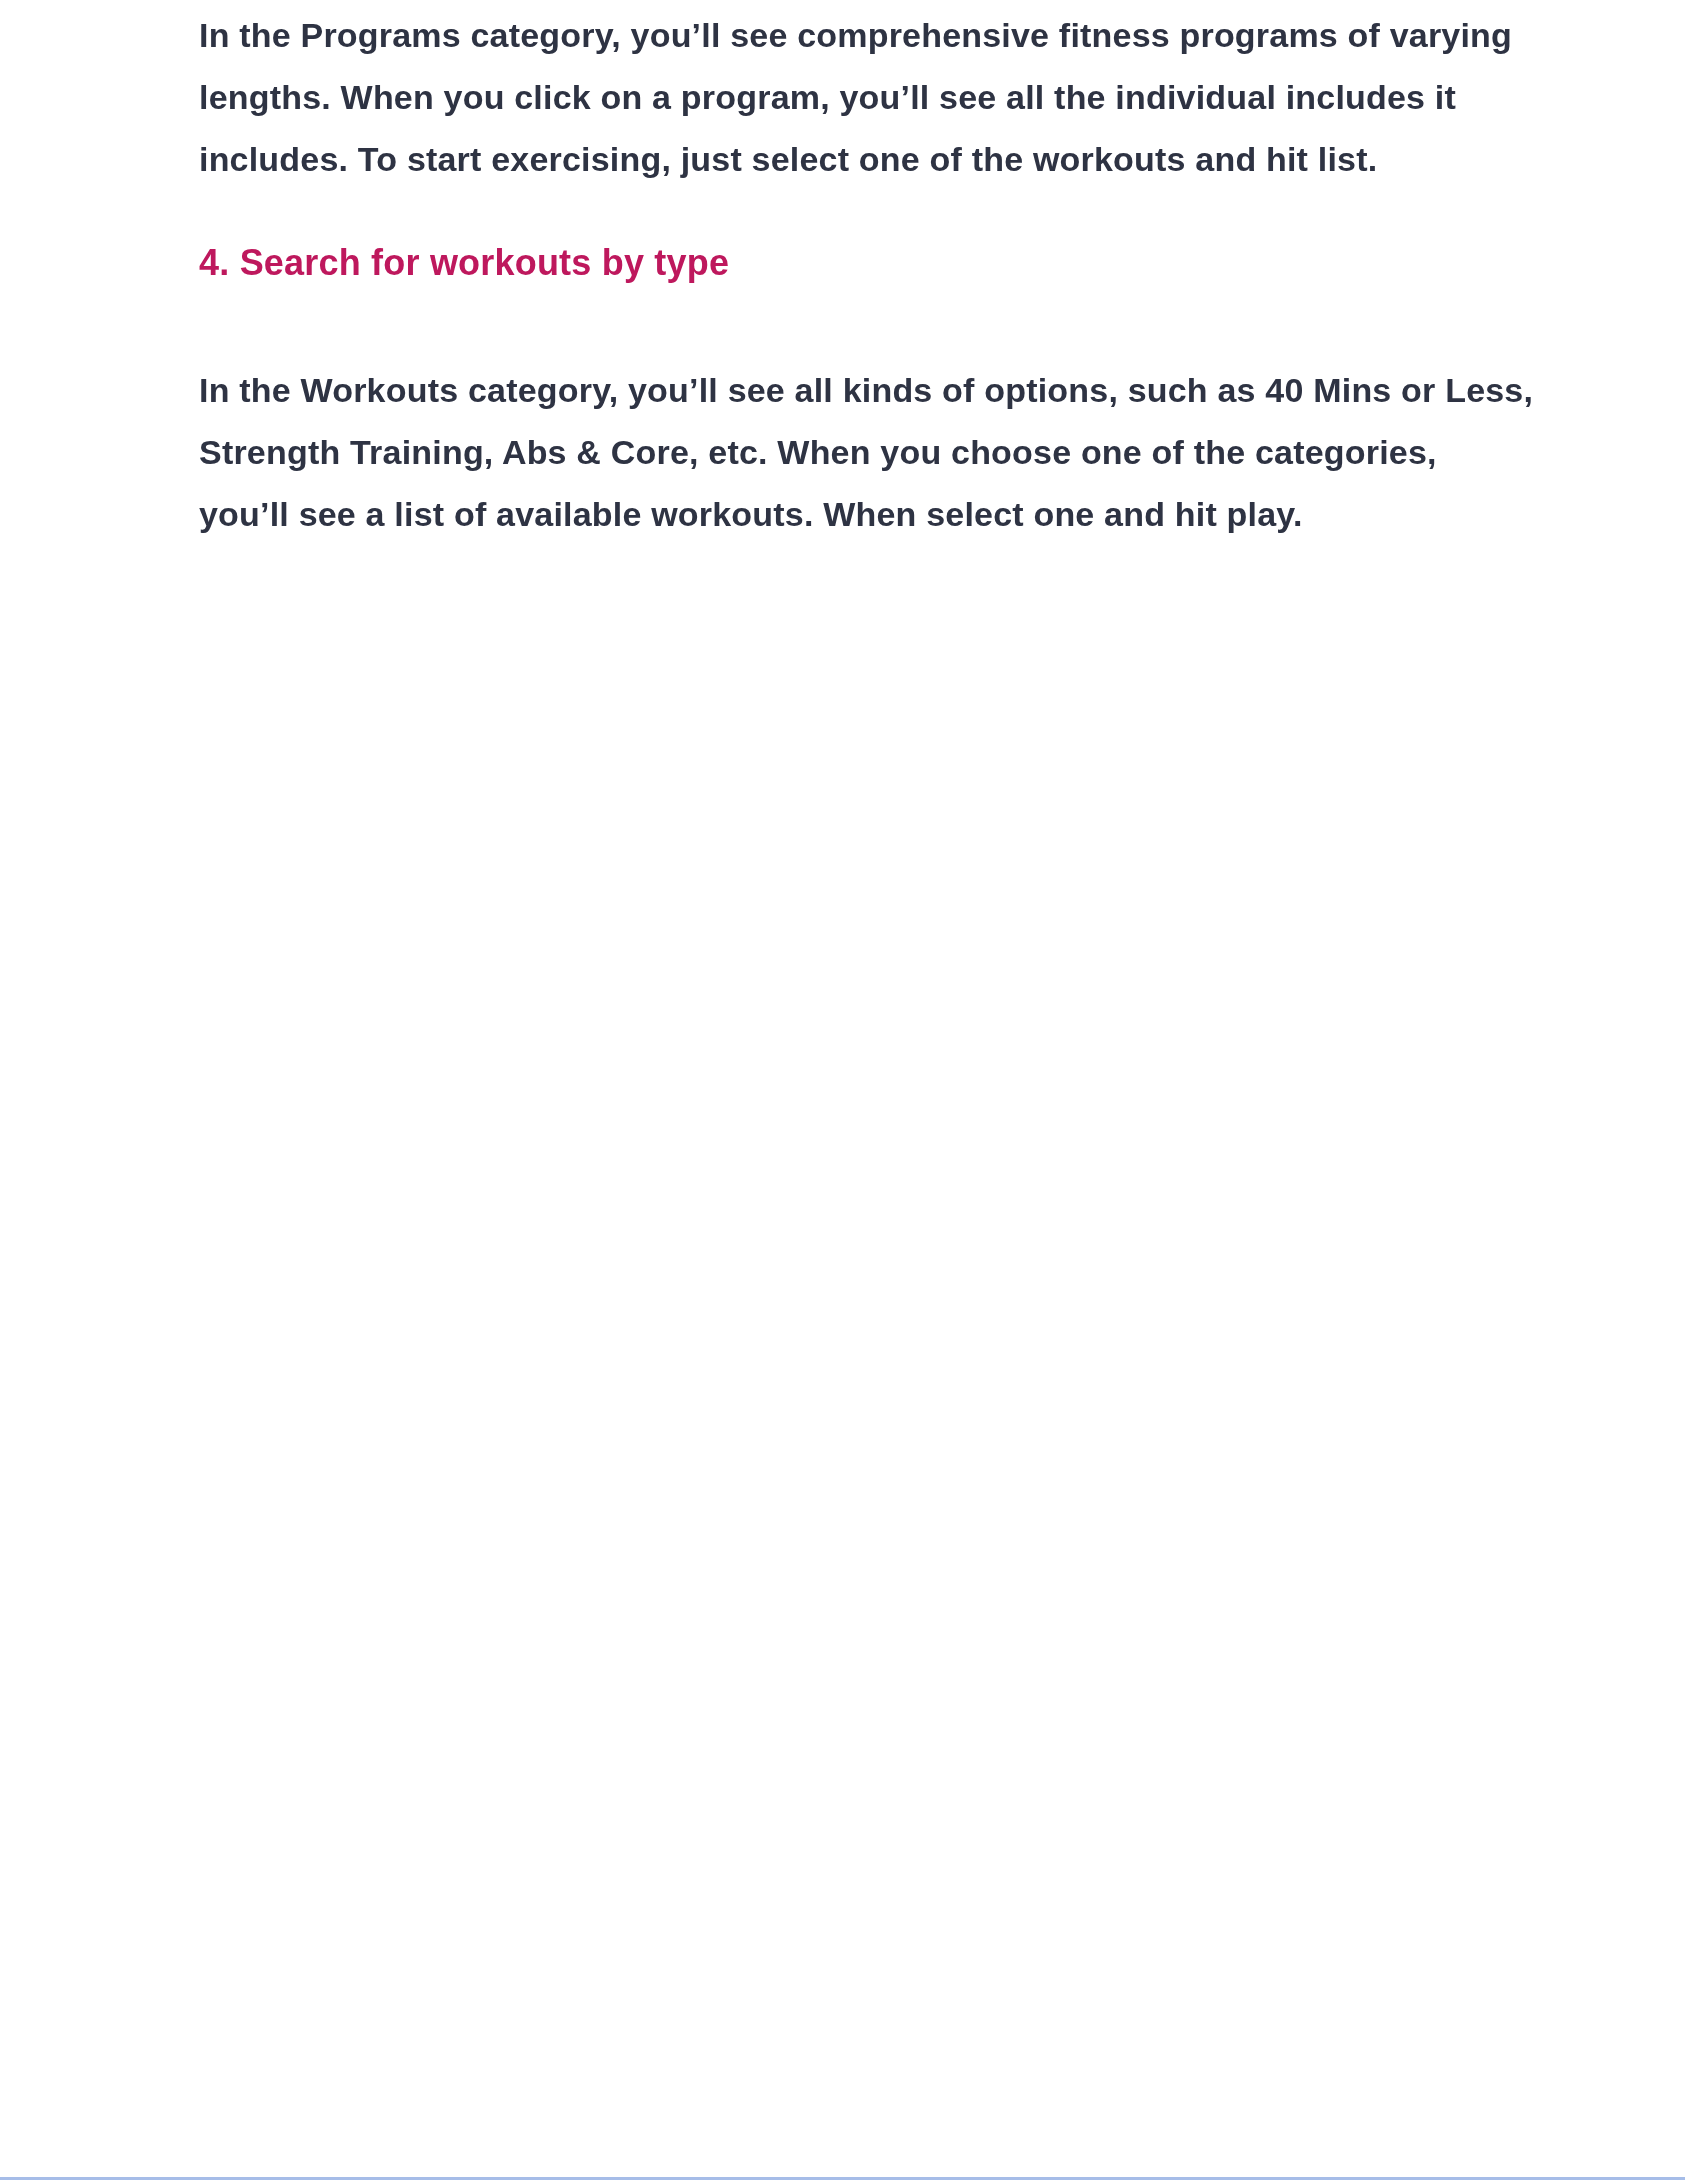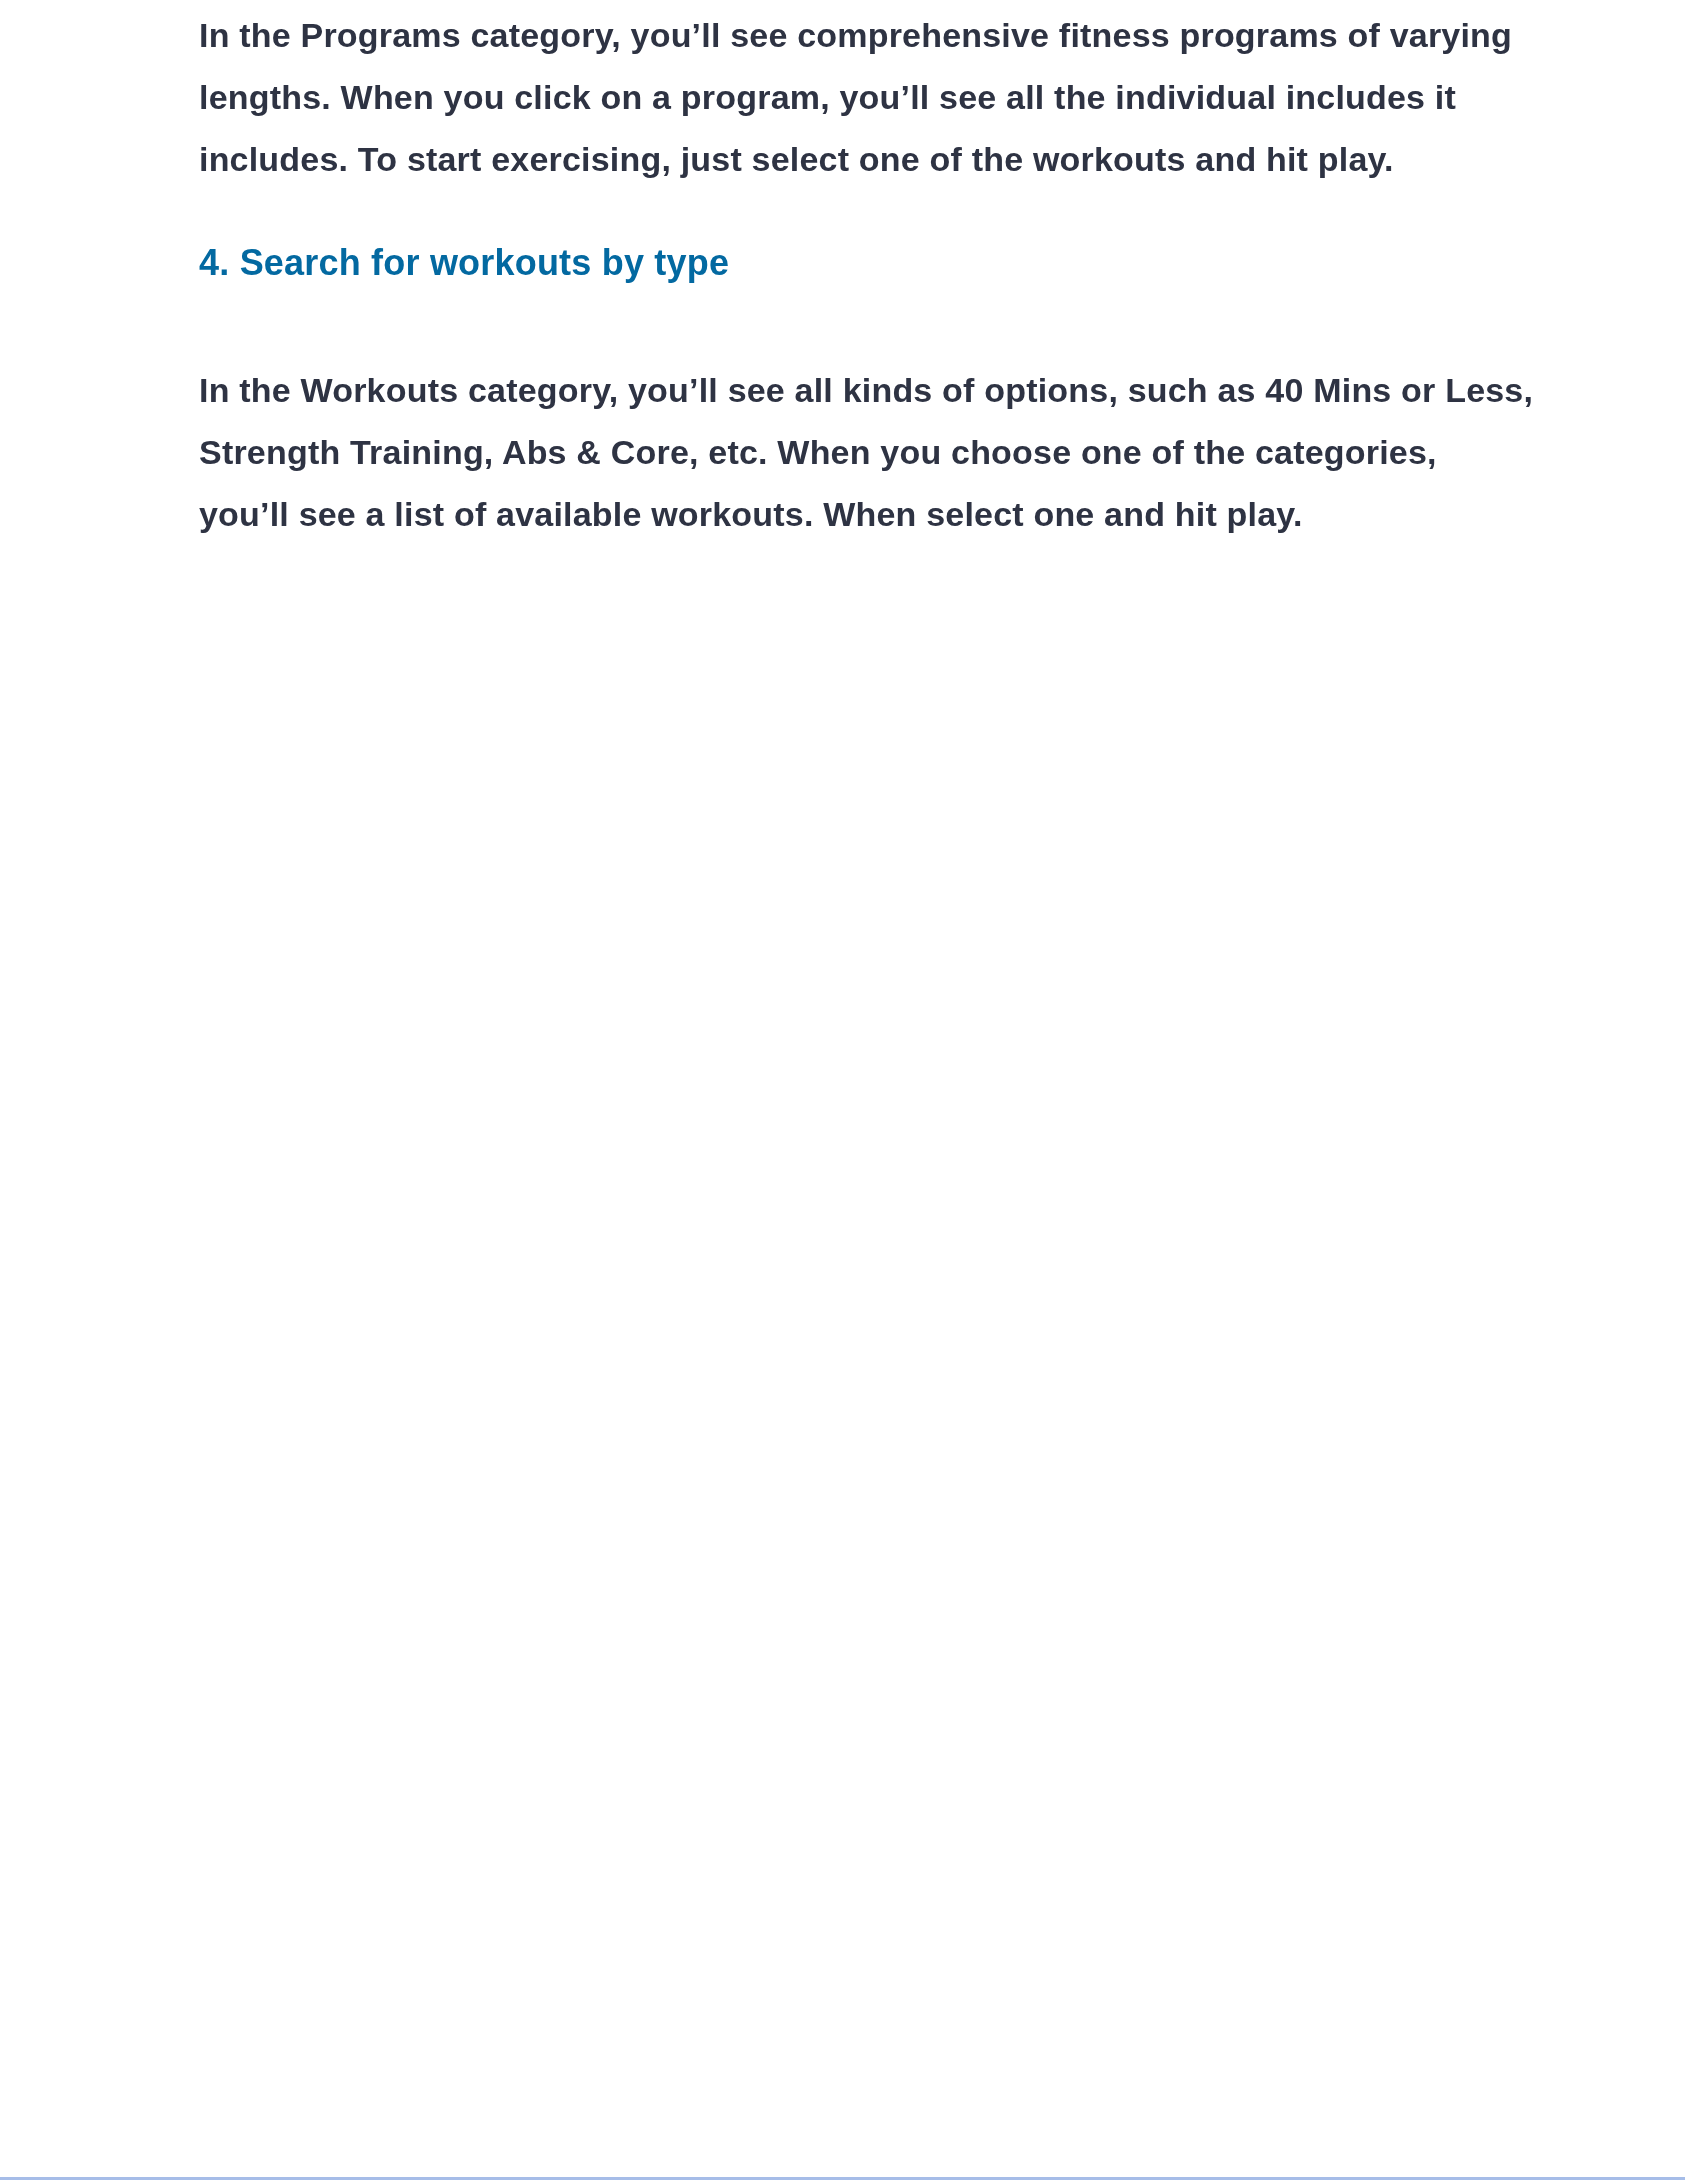--- a/index.html
+++ b/index.html
@@ -34,40 +34,40 @@
     display: block;
     white-space: pre;
     font-weight: bold;
   }
   .heading {
     margin: 51px 0 75px 0;
     font-size: 36px;
     line-height: 43px;
     font-weight: 700;
     letter-spacing: 0.2px;
-    color: #0369a1;
+    color: #be185d;
   }
   .bottom-divider {
     position: absolute;
     left: 0;
     bottom: 0;
     width: 100%;
     height: 3.5px;
     background: #a6bde8;
   }
 </style>
 </head>
 <body>
 
 <div class="article">
 
   <p class="para">
     <span class="line">In the Programs category, you’ll see comprehensive fitness programs of varying</span>
     <span class="line">lengths. When you click on a program, you’ll see all the individual includes it</span>
-    <span class="line">includes. To start exercising, just select one of the workouts and hit play.</span>
+    <span class="line">includes. To start exercising, just select one of the workouts and hit list.</span>
   </p>
 
   <h3 class="heading">4. Search for workouts by type</h3>
 
   <p class="para">
     <span class="line">In the Workouts category, you’ll see all kinds of options, such as 40 Mins or Less,</span>
     <span class="line">Strength Training, Abs &amp; Core, etc. When you choose one of the categories,</span>
     <span class="line">you’ll see a list of available workouts. When select one and hit play.</span>
   </p>
 

